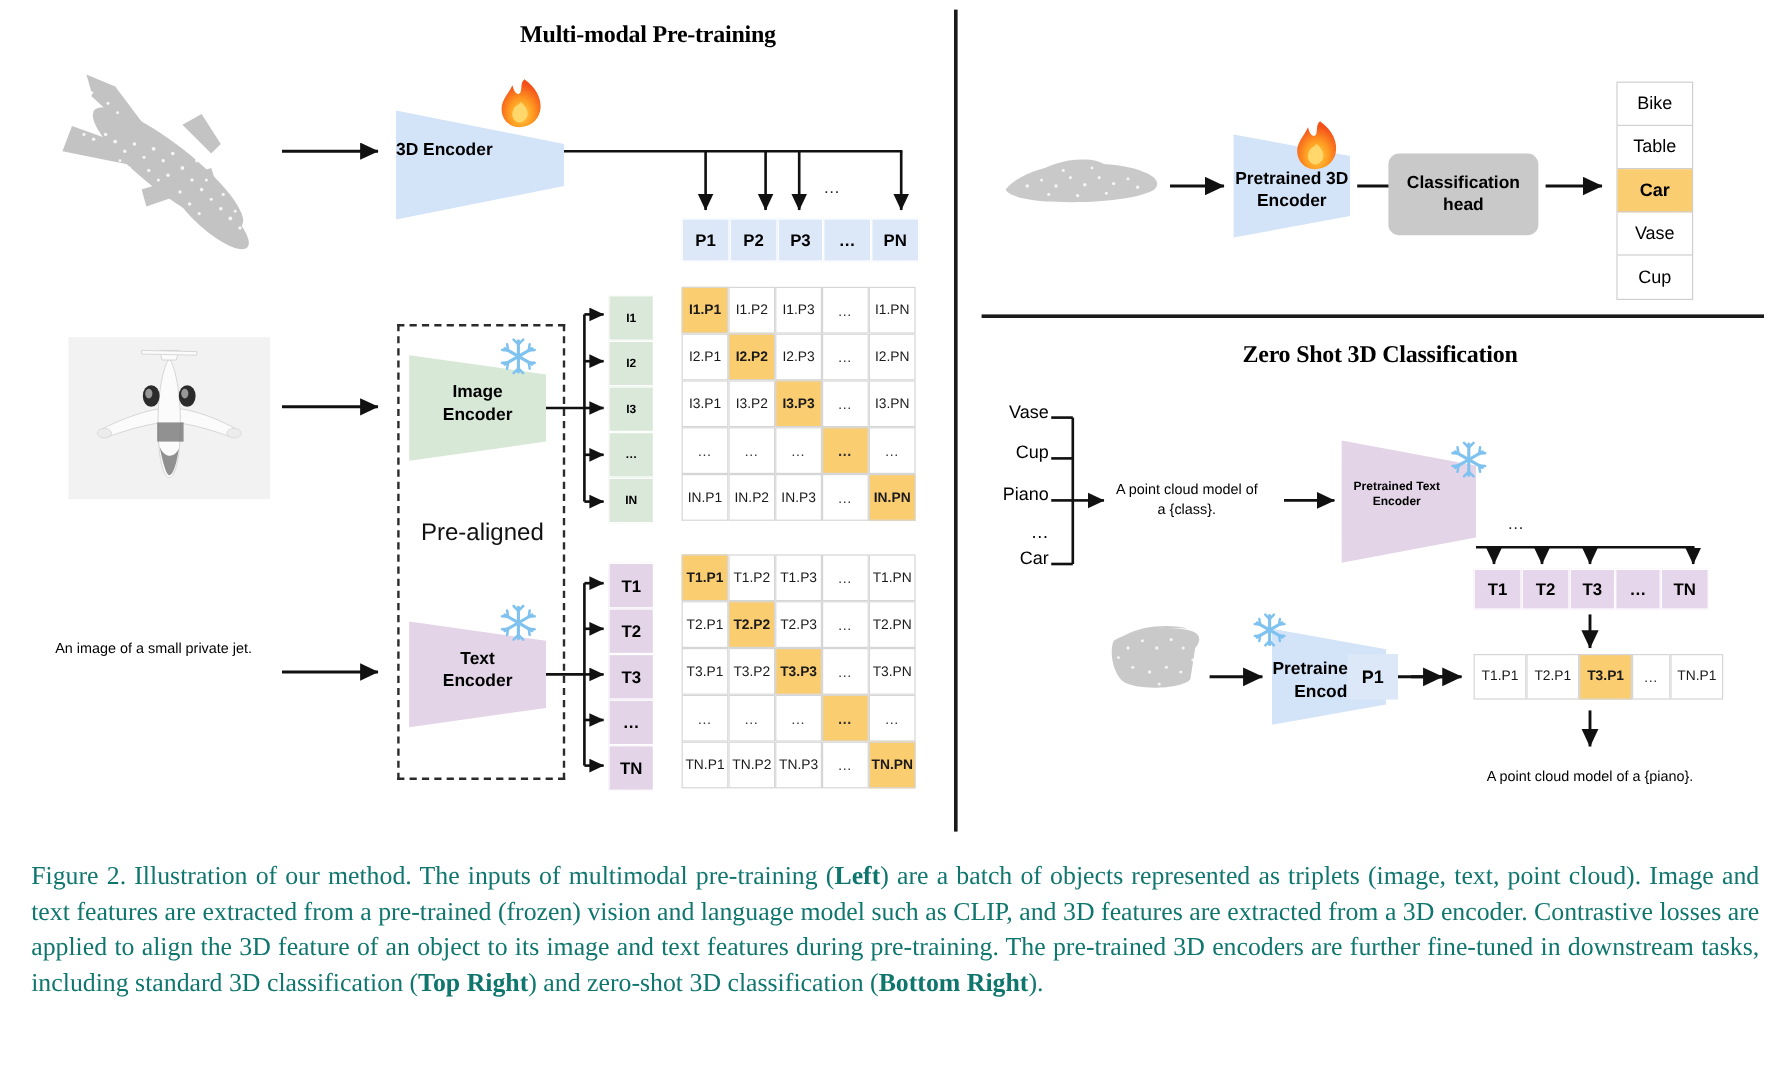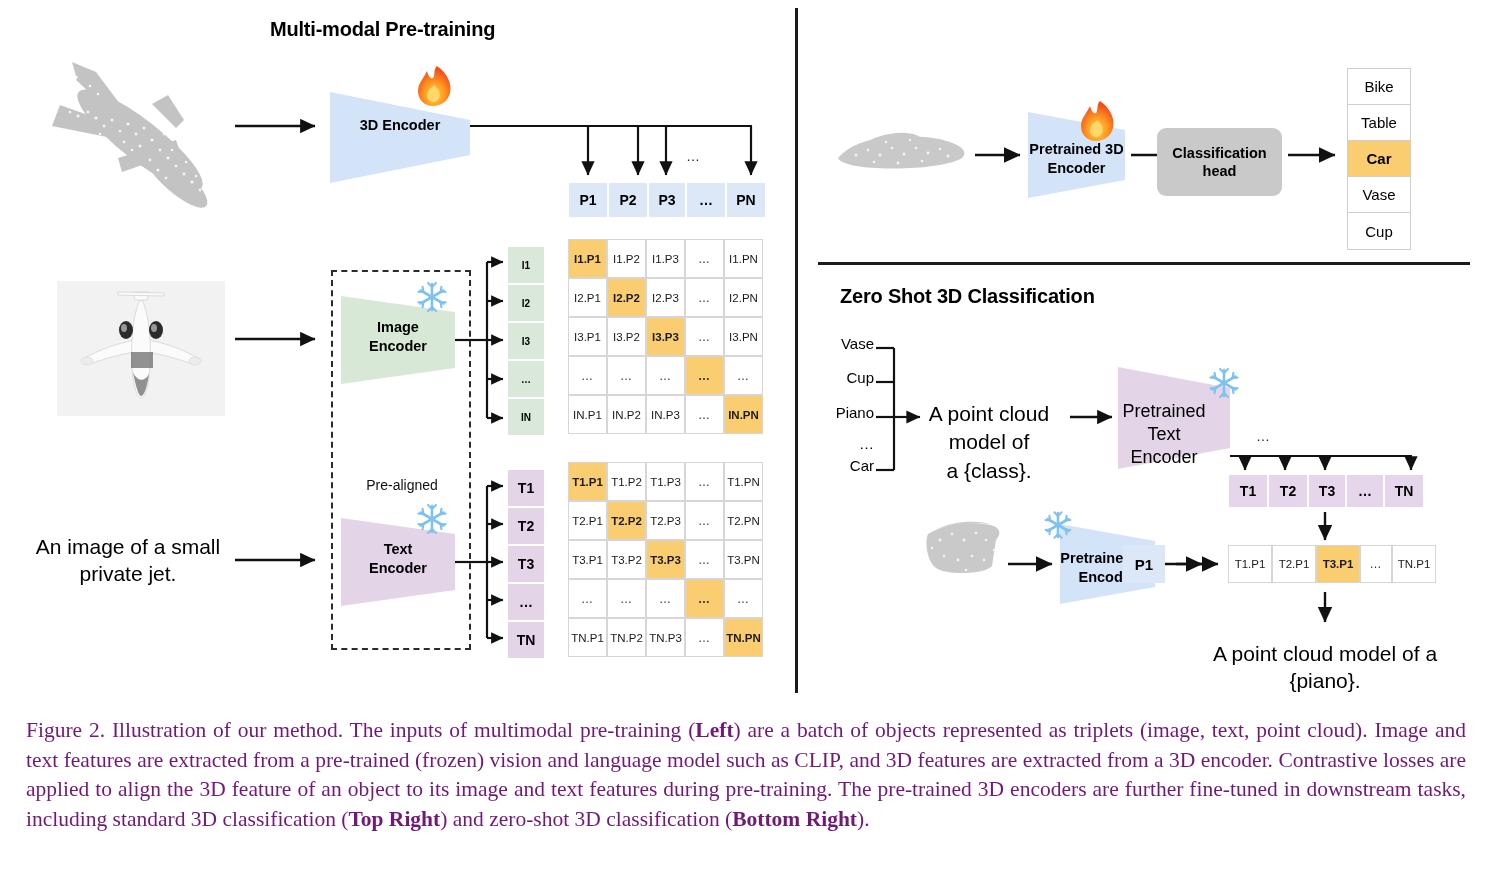--- a/index.html
+++ b/index.html
@@ -6,21 +6,21 @@
   body{
     width:1490px;height:888px;background:#ffffff;
     font-family:"Liberation Sans", sans-serif;
     color:#000;overflow:hidden;position:relative;
   }
   .abs{position:absolute;}
   .fig{position:absolute;left:0;top:0;width:1490px;height:700px;}
 
   
   .sect-title{
-    font-weight:bold;font-size:20px;text-align:left;letter-spacing:-0.2px;
+    font-weight:bold;font-size:20px;text-align:center;letter-spacing:-0.2px;font-family:Liberation Serif, serif;
   }
 
   
   .vdiv{background:#1a1a1a;width:3px;}
   .hdiv{background:#1a1a1a;height:3px;}
 
   
   .cellrow{position:absolute;display:flex;}
   .cell{
     display:flex;align-items:center;justify-content:center;
@@ -58,37 +58,37 @@
 
   
   .headbox{
     position:absolute;background:#c9c9c9;border-radius:9px;
     display:flex;align-items:center;justify-content:center;
     font-weight:bold;font-size:14.5px;text-align:center;line-height:1.25;
   }
 
   
   .dashbox{position:absolute;border:2.2px dashed #2b2b2b;box-sizing:border-box;}
-  .prealigned{position:absolute;font-size:14px;color:#111;margin-top:44px;}
-
-  
-  .txt{position:absolute;font-size:21px;line-height:1.3;}
+  .prealigned{position:absolute;font-size:20px;color:#111;}
+
+  
+  .txt{position:absolute;font-size:12px;line-height:1.3;}
   .txt.c{text-align:center;}
 
   
   .p1box{
     position:absolute;background:#dce8f8;display:flex;align-items:center;
     justify-content:center;font-weight:bold;font-size:15px;
   }
 
   
   .caption{
     position:absolute;left:26px;top:716px;width:1440px;
     font-family:"Liberation Serif", serif;font-size:21.5px;line-height:1.38;
-    text-align:justify;color:#701a75;
+    text-align:justify;color:#0f766e;
   }
   .caption b{font-weight:bold;}
 </style>
 </head>
 <body>
 
 <div class="fig">
 
   <svg class="abs" style="left:0;top:0;" width="1490" height="700">
     <defs>
@@ -392,21 +392,21 @@
       </g>
     </g>
   </svg>
 
   <div class="abs vdiv" style="left:795px;top:8px;height:685px;"></div>
   <div class="abs hdiv" style="left:818px;top:262px;width:652px;"></div>
 
   <div class="abs sect-title" style="left:270px;top:18px;width:540px;">Multi-modal Pre-training</div>
   <div class="abs sect-title" style="left:840px;top:285px;width:620px;">Zero Shot 3D Classification</div>
 
-  <div class="abs" style="left:330px;top:117px;width:140px;text-align:center;font-weight:bold;font-size:14.5px;">3D Encoder</div>
+  <div class="abs" style="left:330px;top:117px;width:140px;font-weight:bold;font-size:14.5px;">3D Encoder</div>
 
   <div class="abs" style="left:341px;top:318px;width:114px;text-align:center;font-weight:bold;font-size:14.5px;line-height:1.3;">
     <div>Image</div>
     <div>Encoder</div>
   </div>
 
   <div class="abs" style="left:341px;top:540px;width:114px;text-align:center;font-weight:bold;font-size:14.5px;line-height:1.3;">
     <div>Text</div>
     <div>Encoder</div>
   </div>
@@ -524,21 +524,21 @@
       <div style="position: absolute; right: 0px; top: 69px; width: 62px; ">Piano</div>
       <div style="position: absolute; right: 0px; top: 100px; width: 62px; text-align: right;">…</div>
       <div style="position: absolute; right: 0px; top: 122px; width: 62px; text-align: right;">Car</div>
     </div>
 
   <div class="txt c" style="left:910px;top:400px;width:158px;line-height:1.35;">
     <div>A point cloud model of</div>
     <div>a {class}.</div>
   </div>
 
-  <div class="abs" style="left:1118px;top:400px;width:92px;text-align:center;font-weight:normal;font-size:18px;line-height:1.28;">
+  <div class="abs" style="left:1118px;top:400px;width:92px;text-align:center;font-weight:bold;font-size:10px;line-height:1.28;">
     <div>Pretrained Text</div>
     <div>Encoder</div>
   </div>
 
   <div class="cellrow" style="left:1228px;top:474px;">
     <div class="cell tr-cell" style="width:40px;height:34px;">T1</div>
     <div class="cell tr-cell" style="width:40px;height:34px;">T2</div>
     <div class="cell tr-cell" style="width:38px;height:34px;">T3</div>
     <div class="cell tr-cell" style="width:38px;height:34px;">…</div>
     <div class="cell tr-cell" style="width:40px;height:34px;">TN</div>

